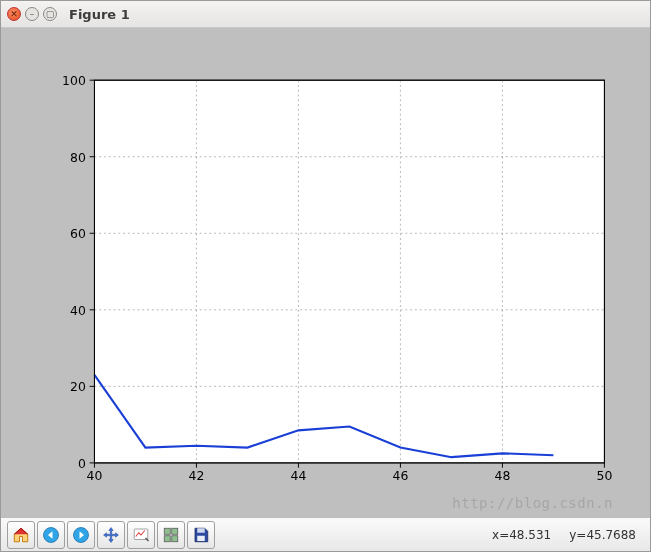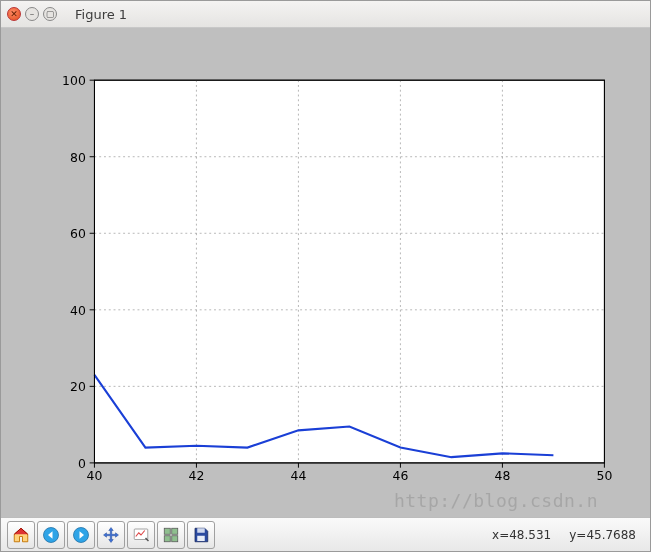--- a/index.html
+++ b/index.html
@@ -44,22 +44,22 @@
     line-height: 1;
     color: #555;
     background: #e6e4e1;
   }
   .tb-close {
     background: radial-gradient(circle at 40% 35%, #ff8a65, #e04d1e);
     border-color: #b33;
     color: #5a1c00;
   }
   .tb-title {
-    margin-left: 14px;
-    font-weight: normal;
+    margin-left: 8px;
+    font-weight: bold;
     color: #3d3d3d;
     font-size: 13px;
   }
   .figure-area {
     flex: 1;
     background: #bfbfbf;
     position: relative;
   }
   .plot-canvas {
     position: absolute;
@@ -108,24 +108,24 @@
   .coord-readout {
     margin-left: auto;
     margin-right: 8px;
     font-size: 12px;
     color: #333;
     display: flex;
     gap: 18px;
   }
   .watermark {
     position: absolute;
-    right: 52px;
+    right: 37px;
     bottom: 6px;
     color: rgba(120,120,120,0.35);
-    font-size: 18px;
+    font-size: 14px;
     letter-spacing: 0.5px;
     pointer-events: none;
     font-family: monospace;
     text-align: right;
   }
 </style>
 </head>
 <body>
 
 <div class="window">

